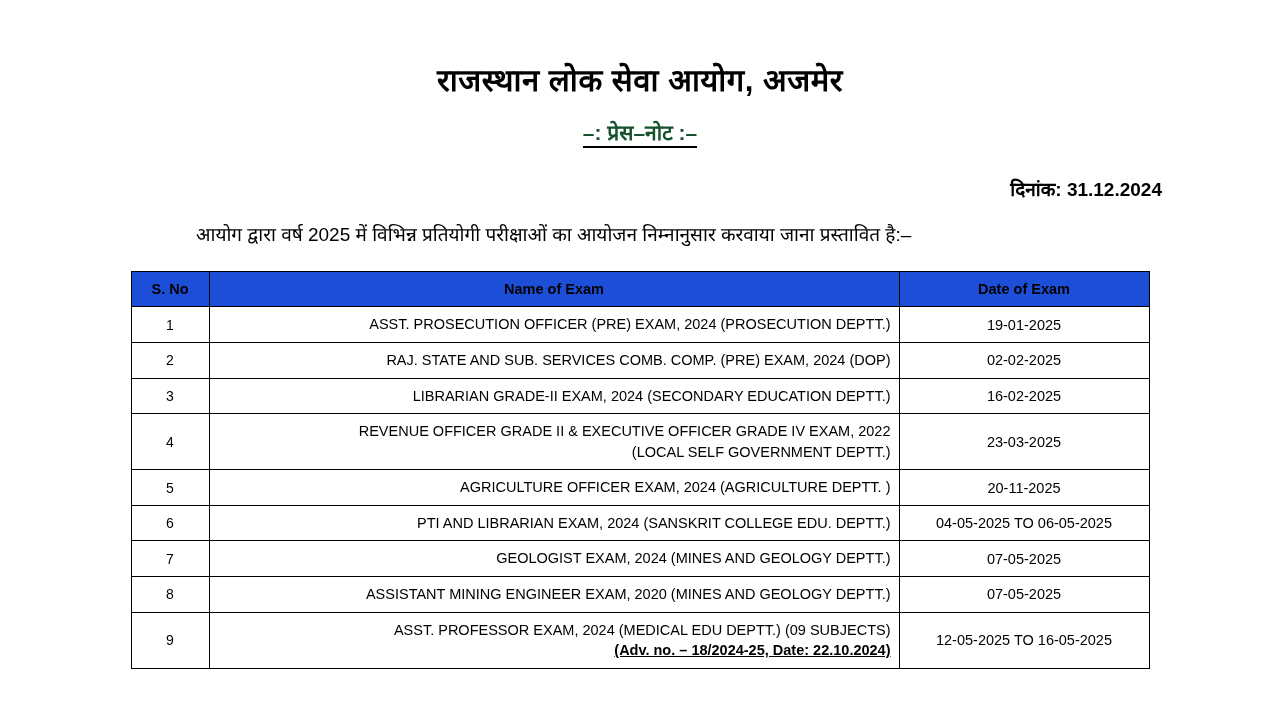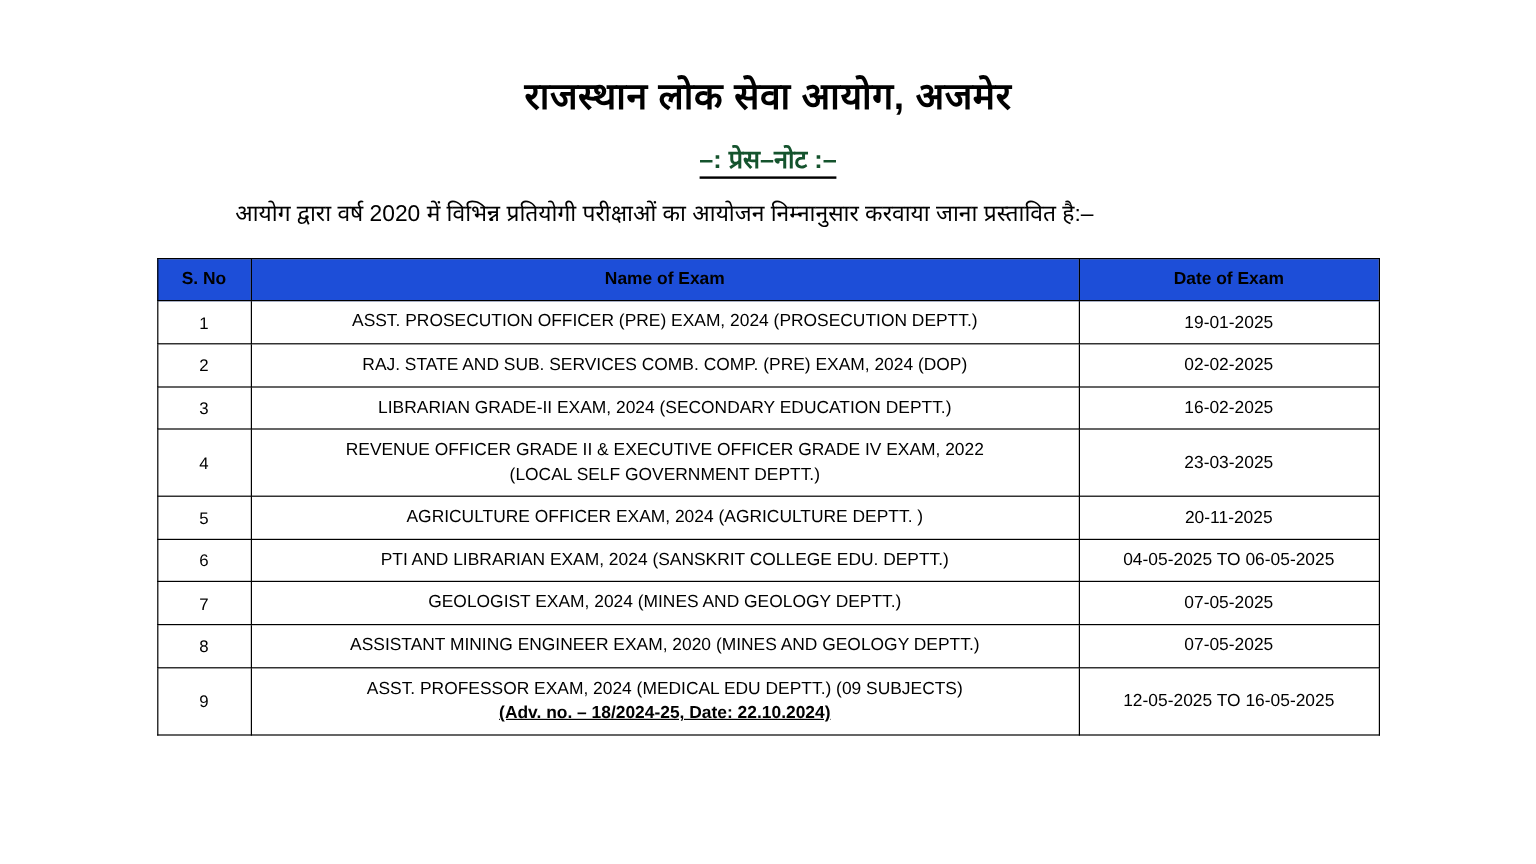--- a/index.html
+++ b/index.html
@@ -84,21 +84,21 @@
     padding: 9px 6px;
   }
   col.c-sno { width: 78px; }
   col.c-name { width: 690px; }
   col.c-date { width: 250px; }
   td.sno {
     text-align: center;
     font-size: 14px;
   }
   td.name {
-    text-align: center;
+    text-align: right;
     line-height: 1.42;
   }
   td.date {
     text-align: center;
     font-size: 14.5px;
   }
   td.name .sub {
     display: block;
     font-weight: bold;
     text-decoration: underline;
@@ -111,22 +111,23 @@
 <body>
 
 <div class="page">
 
   <h1 class="doc-title">राजस्थान लोक सेवा आयोग, अजमेर</h1>
 
   <div class="doc-subtitle">
     <span>–: प्रेस–नोट :–</span>
   </div>
 
-
-  <p class="intro"><span class="indent"></span><span>आयोग द्वारा वर्ष 2020 में विभिन्न प्रतियोगी परीक्षाओं का आयोजन निम्नानुसार करवाया जाना प्रस्तावित है:–</span></p>
+  <div class="date-line">दिनांक: 31.12.2024</div>
+
+  <p class="intro"><span class="indent"></span><span>आयोग द्वारा वर्ष 2025 में विभिन्न प्रतियोगी परीक्षाओं का आयोजन निम्नानुसार करवाया जाना प्रस्तावित है:–</span></p>
 
   <table class="exam-table">
     <colgroup>
       <col class="c-sno">
       <col class="c-name">
       <col class="c-date">
     </colgroup>
     <thead>
       <tr>
         <th>S. No</th>

